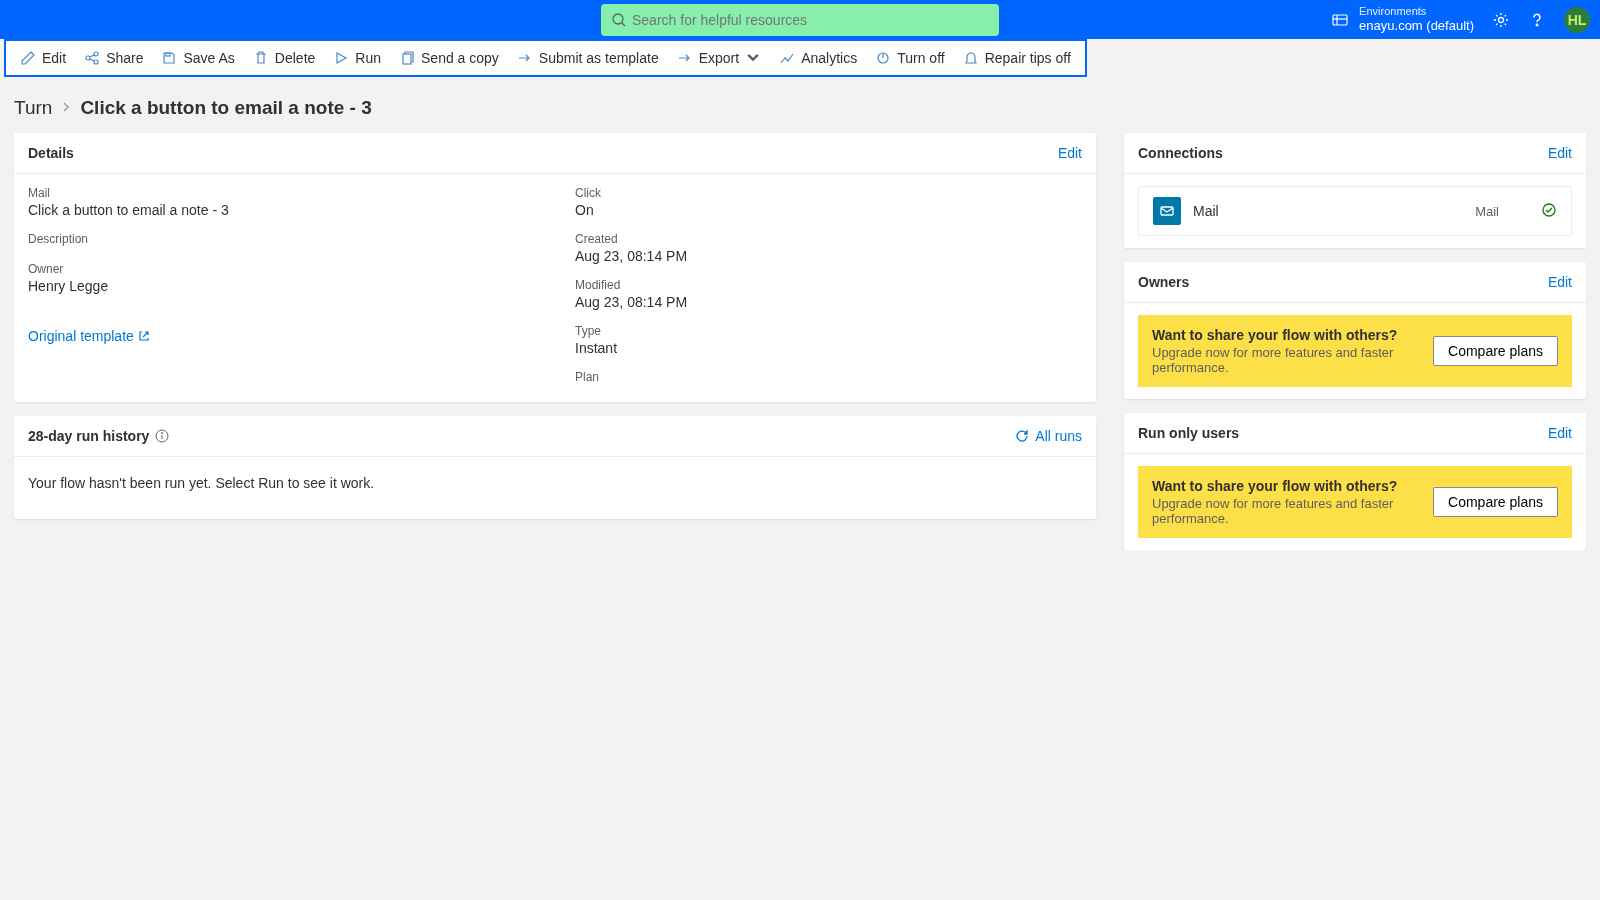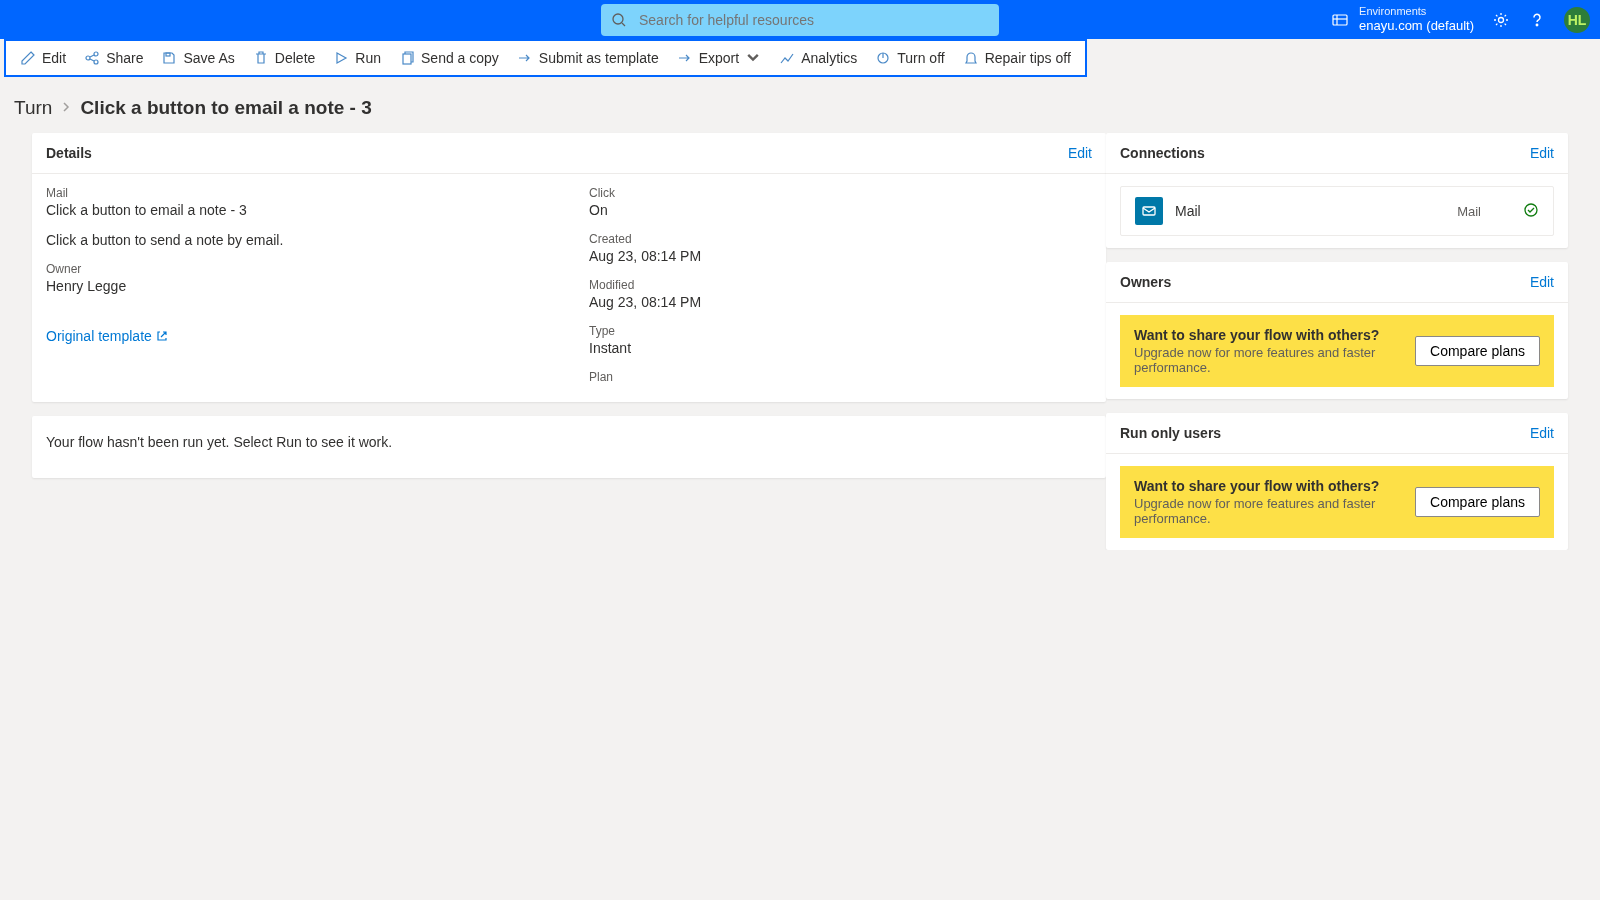--- a/index.html
+++ b/index.html
@@ -1,21 +1,21 @@
 <!DOCTYPE html>
 <html><head>
 <meta charset="utf-8">
 <style>
 * { box-sizing: border-box; margin: 0; padding: 0; }
 body { font-family: "Segoe UI", Arial, sans-serif; background: #f3f2f1; color: #323130; font-size: 14px; }
 
 
 .header { background: #0066ff; height: 39px; display: flex; align-items: center; position: relative; }
 .search-wrap { position: absolute; left: 50%; transform: translateX(-50%); width: 398px; }
-.search-box { background: #7dd3fc; border-radius: 4px; height: 28px; display: flex; align-items: center; padding: 16px 10px; gap: 12px; }
+.search-box { background: #86efac; border-radius: 4px; height: 28px; display: flex; align-items: center; padding: 16px 10px; gap: 5px; }
 .search-input { background: transparent; border: none; outline: none; flex: 1; font-size: 14px; color: #605e5c; }
 .header-right { position: absolute; right: 10px; display: flex; align-items: center; gap: 18px; }
 .env-block { display: flex; align-items: center; gap: 10px; color: #fff; }
 .env-text { display: flex; flex-direction: column; line-height: 1.2; }
 .env-label { font-size: 11px; opacity: 0.9; }
 .env-name { font-size: 13px; }
 .header-icon { color: #fff; cursor: pointer; display: flex; align-items: center; }
 .avatar { width: 26px; height: 26px; border-radius: 50%; background: #2d7d3a; color: #bef264; display: flex; align-items: center; justify-content: center; font-size: 14px; font-weight: 600; cursor: pointer; }
 
 
@@ -23,21 +23,21 @@
 .toolbar-btn { display: flex; align-items: center; gap: 6px; padding: 4px 8px; cursor: pointer; color: #323130; font-size: 14px; }
 .toolbar-btn svg { width: 16px; height: 16px; }
 
 
 .breadcrumb { padding: 20px 14px 14px; display: flex; align-items: center; gap: 8px; }
 .breadcrumb-link { color: #323130; font-size: 19px; cursor: pointer; }
 .breadcrumb-sep { color: #a19f9d; }
 .breadcrumb-current { font-size: 19px; font-weight: 600; }
 
 
-.content { display: flex; gap: 0; padding: 0 32px; }
+.content { display: flex; gap: 28px; padding: 0 14px; }
 .left-col { flex: 1; display: flex; flex-direction: column; gap: 14px; }
 .right-col { width: 462px; display: flex; flex-direction: column; gap: 14px; }
 
 
 .card { background: #fff; border-radius: 2px; box-shadow: 0 1px 2px rgba(0,0,0,0.08); }
 .card-header { display: flex; justify-content: space-between; align-items: center; padding: 12px 14px; border-bottom: 1px solid #edebe9; }
 .card-title { font-weight: 600; font-size: 14px; }
 .card-link { color: #0078d4; font-size: 14px; cursor: pointer; }
 .card-body { padding: 12px 14px 16px; }
 
@@ -209,21 +209,21 @@
         <span class="card-link">Edit</span>
       </div>
       <div class="card-body">
         <div class="details-body">
           <div class="details-col">
             <div>
                 <div class="field-label">Mail</div>
                 <div class="field-value">Click a button to email a note - 3</div>
               </div>
             <div>
-                <div class="field-value">Click a button to send a note by email.</div>
+                <div class="field-label">Description</div>
               </div>
             <div>
                 <div class="field-label">Owner</div>
                 <div class="field-value">Henry Legge</div>
               </div>
             <div class="template-link">
               <span>Original template</span>
               <svg width="12" height="12" viewBox="0 0 12 12" fill="none" stroke="#0078d4" stroke-width="1.2">
                   <path d="M4 2H2v8h8V8M7 2h3v3M10 2L5 7"></path>
                 </svg>
@@ -248,20 +248,36 @@
               </div>
             <div>
                 <div class="field-label">Plan</div>
               </div>
           </div>
         </div>
       </div>
     </div>
 
     <div class="card">
+      <div class="history-header">
+        <div class="history-title">
+          <span>28-day run history</span>
+          <svg width="14" height="14" viewBox="0 0 14 14" fill="none" stroke="#605e5c" stroke-width="1">
+              <circle cx="7" cy="7" r="6"></circle>
+              <line x1="7" y1="6" x2="7" y2="10"></line>
+              <circle cx="7" cy="4" r="0.5" fill="#605e5c"></circle>
+            </svg>
+        </div>
+        <div class="history-link">
+          <svg width="14" height="14" viewBox="0 0 14 14" fill="none" stroke="#0078d4" stroke-width="1.3">
+              <path d="M12 7a5 5 0 11-1.5-3.5L12 2v3H9"></path>
+            </svg>
+          <span>All runs</span>
+        </div>
+      </div>
       <div class="history-body">Your flow hasn't been run yet. Select Run to see it work.</div>
     </div>
   </div>
 
   <div class="right-col">
 
     <div class="card">
       <div class="card-header">
         <span class="card-title">Connections</span>
         <span class="card-link">Edit</span>

